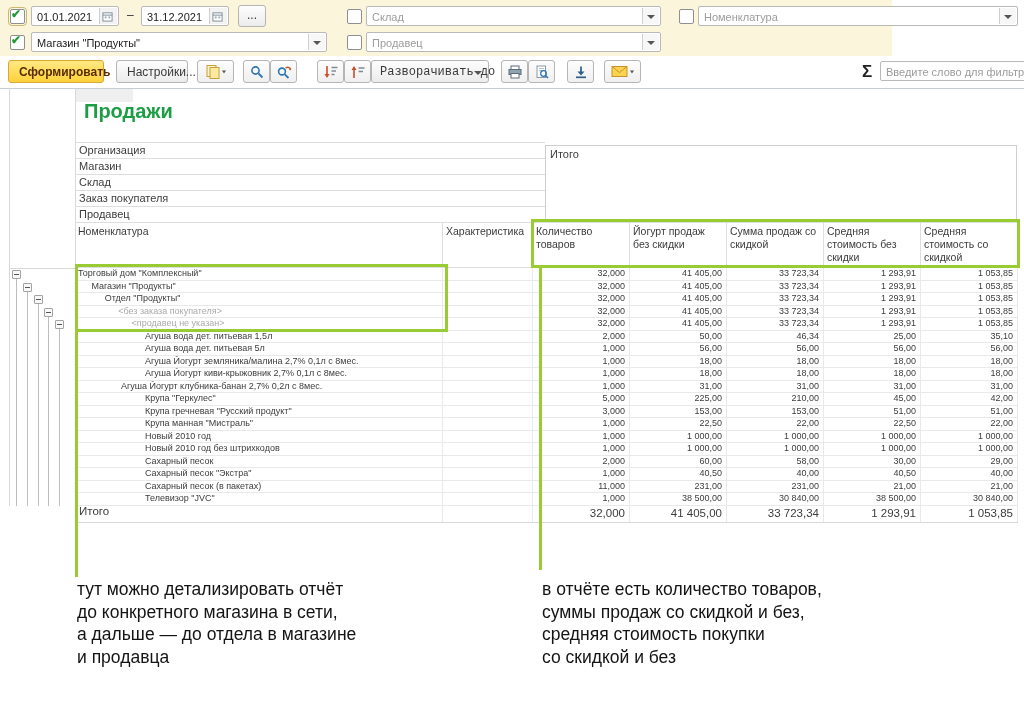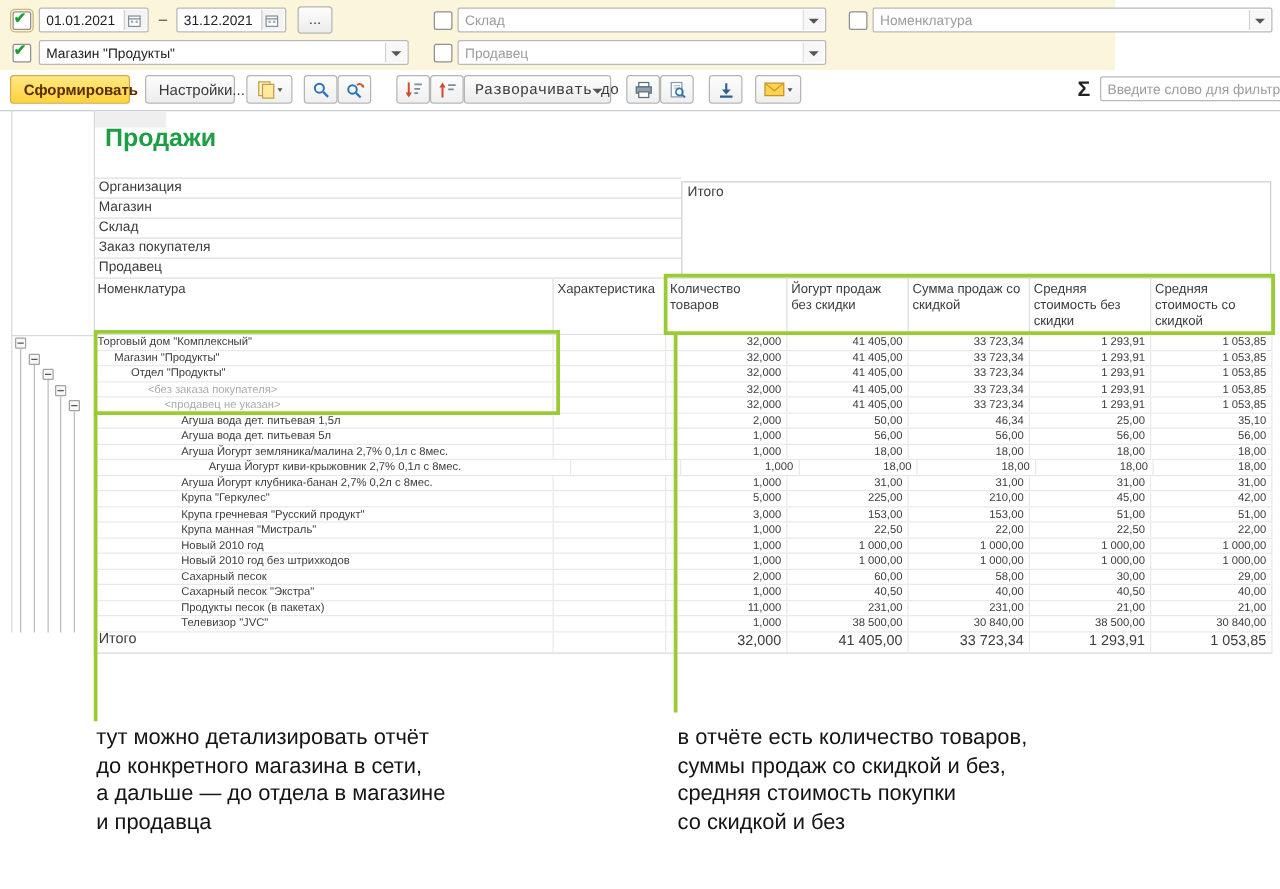--- a/index.html
+++ b/index.html
@@ -307,30 +307,30 @@
       <div class="trow">
         <div class="ncell" style="padding-left: 70px;">Агуша Йогурт земляника/малина 2,7% 0,1л с 8мес.</div>
         <div class="ccell"></div>
         <div class="vcell">1,000</div>
         <div class="vcell">18,00</div>
         <div class="vcell">18,00</div>
         <div class="vcell">18,00</div>
         <div class="vcell">18,00</div>
       </div>
       <div class="trow">
-        <div class="ncell" style="padding-left: 70px; margin-left: 22px;">Агуша Йогурт киви-крыжовник 2,7% 0,1л с 8мес.</div>
-        <div class="ccell"></div>
-        <div class="vcell">1,000</div>
-        <div class="vcell">18,00</div>
-        <div class="vcell">18,00</div>
-        <div class="vcell">18,00</div>
-        <div class="vcell">18,00</div>
-      </div>
-      <div class="trow">
-        <div class="ncell" style="padding-left: 70px;">Агуша Йогурт клубника-банан 2,7% 0,2л с 8мес.</div>
+        <div class="ncell" style="padding-left: 70px;">Агуша Йогурт киви-крыжовник 2,7% 0,1л с 8мес.</div>
+        <div class="ccell"></div>
+        <div class="vcell">1,000</div>
+        <div class="vcell">18,00</div>
+        <div class="vcell">18,00</div>
+        <div class="vcell">18,00</div>
+        <div class="vcell">18,00</div>
+      </div>
+      <div class="trow">
+        <div class="ncell" style="padding-left: 46px;">Агуша Йогурт клубника-банан 2,7% 0,2л с 8мес.</div>
         <div class="ccell"></div>
         <div class="vcell">1,000</div>
         <div class="vcell">31,00</div>
         <div class="vcell">31,00</div>
         <div class="vcell">31,00</div>
         <div class="vcell">31,00</div>
       </div>
       <div class="trow">
         <div class="ncell" style="padding-left: 70px;">Крупа "Геркулес"</div>
         <div class="ccell"></div>
@@ -388,21 +388,21 @@
       <div class="trow">
         <div class="ncell" style="padding-left: 70px;">Сахарный песок "Экстра"</div>
         <div class="ccell"></div>
         <div class="vcell">1,000</div>
         <div class="vcell">40,50</div>
         <div class="vcell">40,00</div>
         <div class="vcell">40,50</div>
         <div class="vcell">40,00</div>
       </div>
       <div class="trow">
-        <div class="ncell" style="padding-left: 70px;">Продукты песок (в пакетах)</div>
+        <div class="ncell" style="padding-left: 70px;">Сахарный песок (в пакетах)</div>
         <div class="ccell"></div>
         <div class="vcell">11,000</div>
         <div class="vcell">231,00</div>
         <div class="vcell">231,00</div>
         <div class="vcell">21,00</div>
         <div class="vcell">21,00</div>
       </div>
       <div class="trow">
         <div class="ncell" style="padding-left: 70px;">Телевизор "JVC"</div>
         <div class="ccell"></div>

